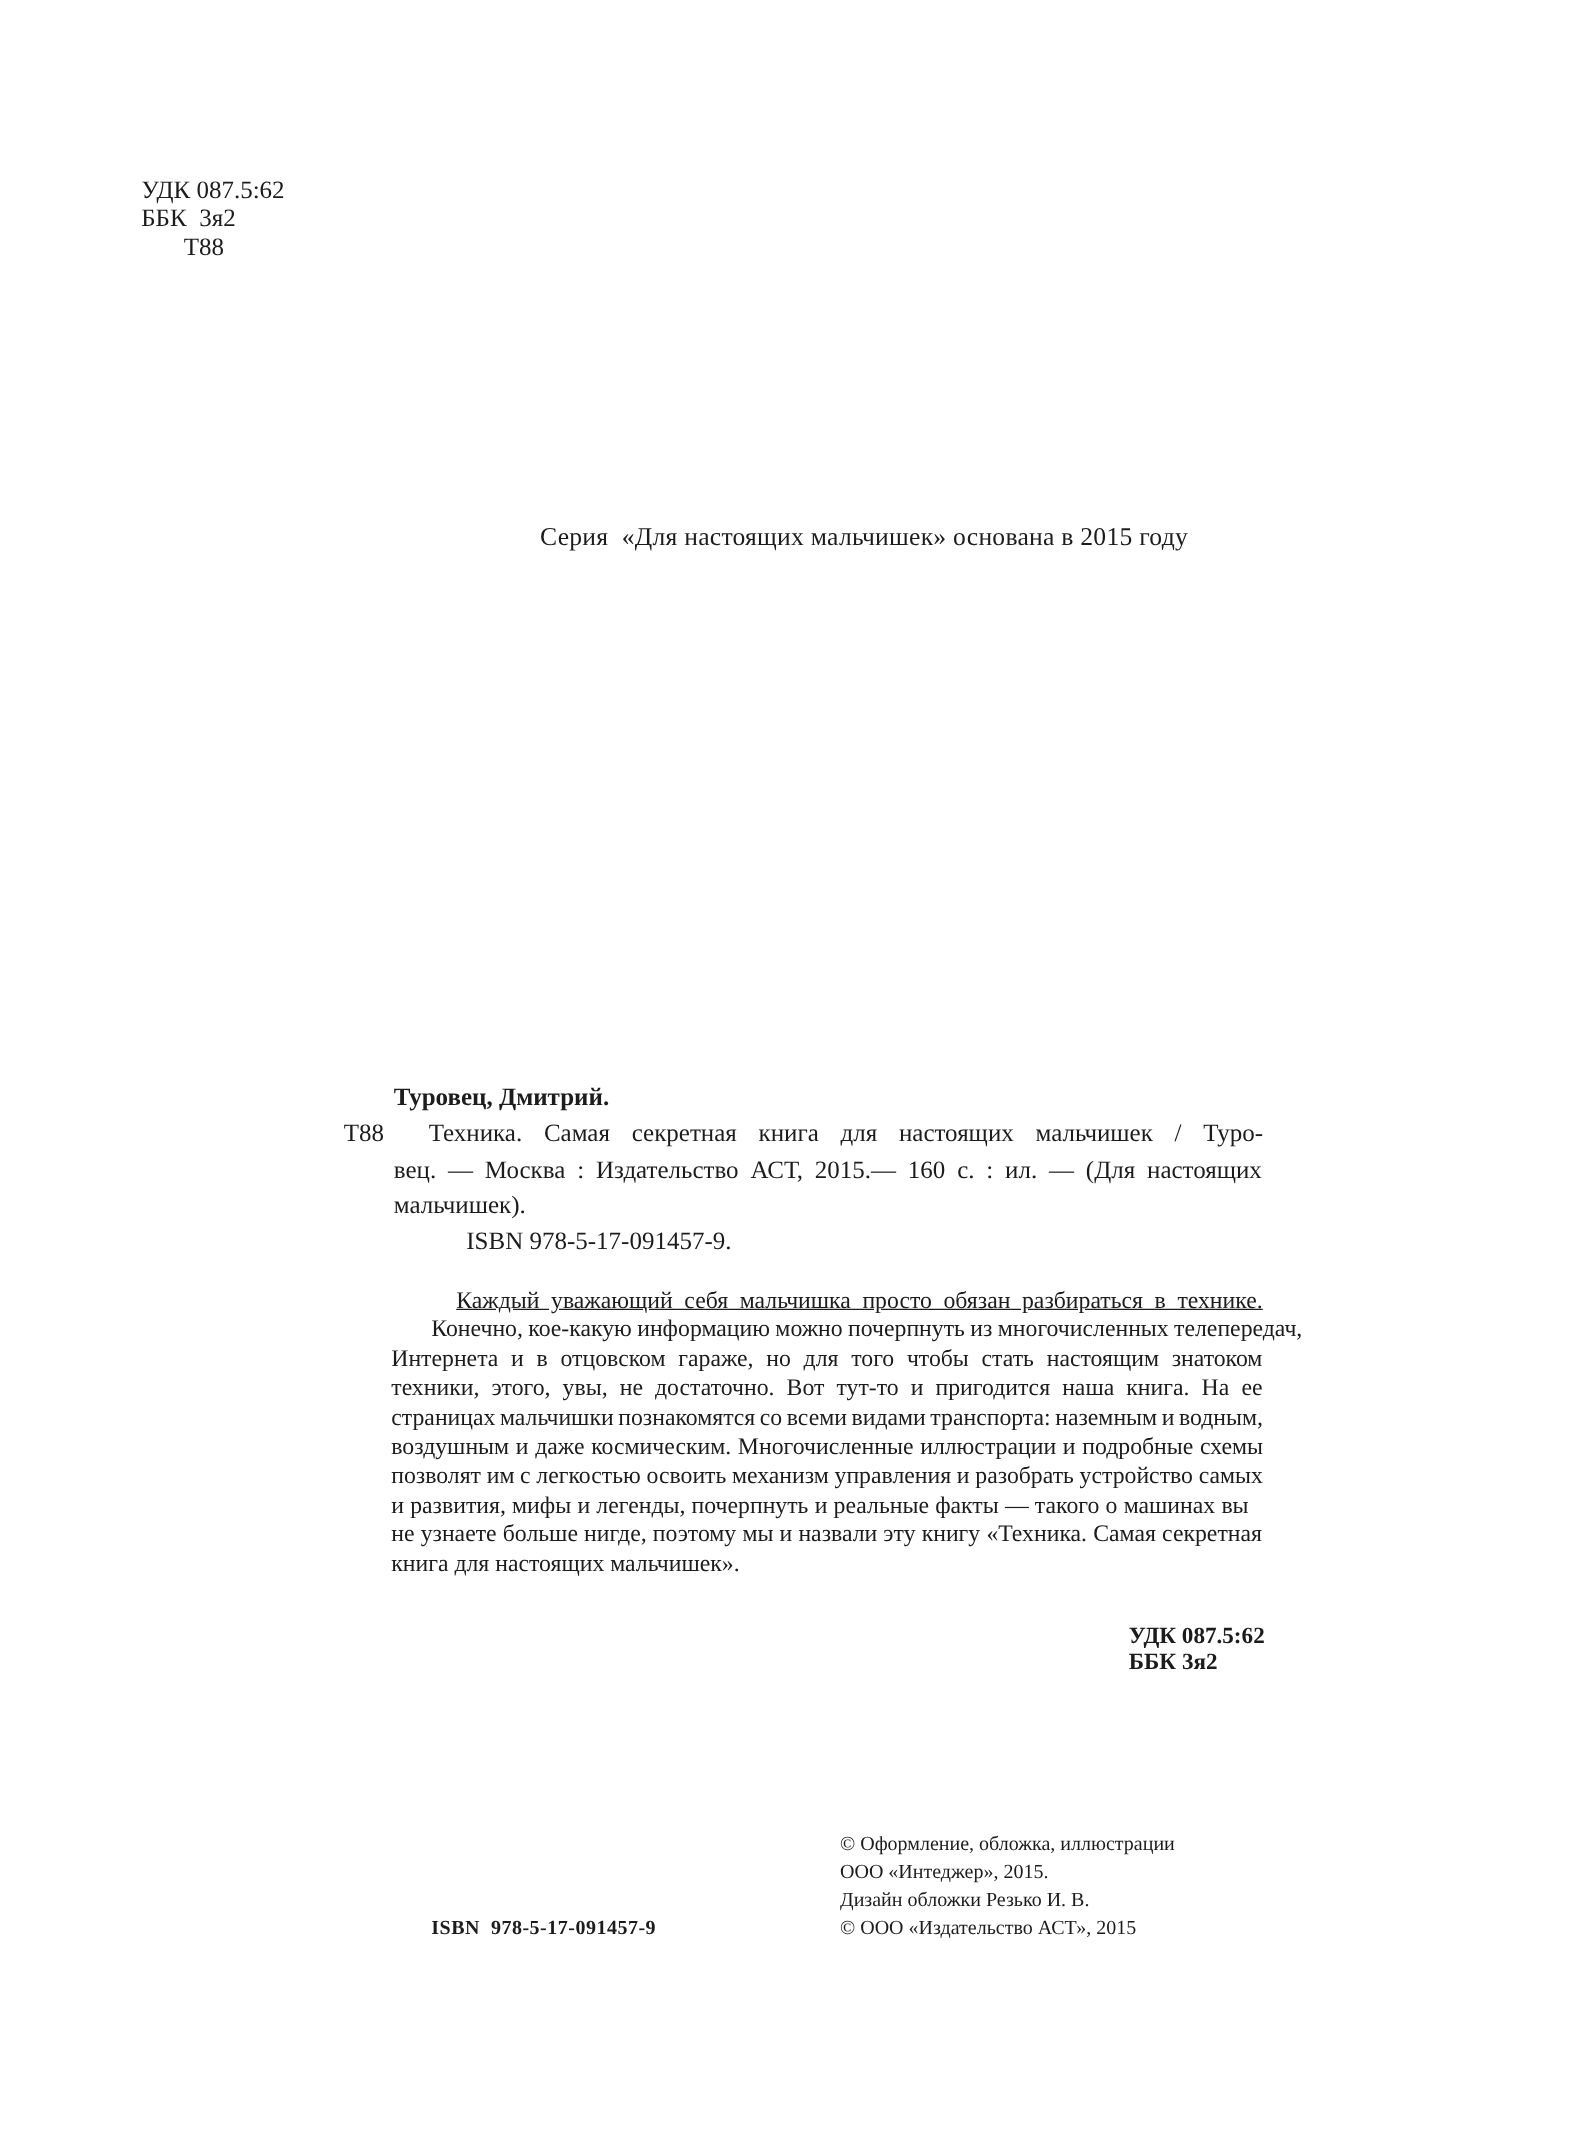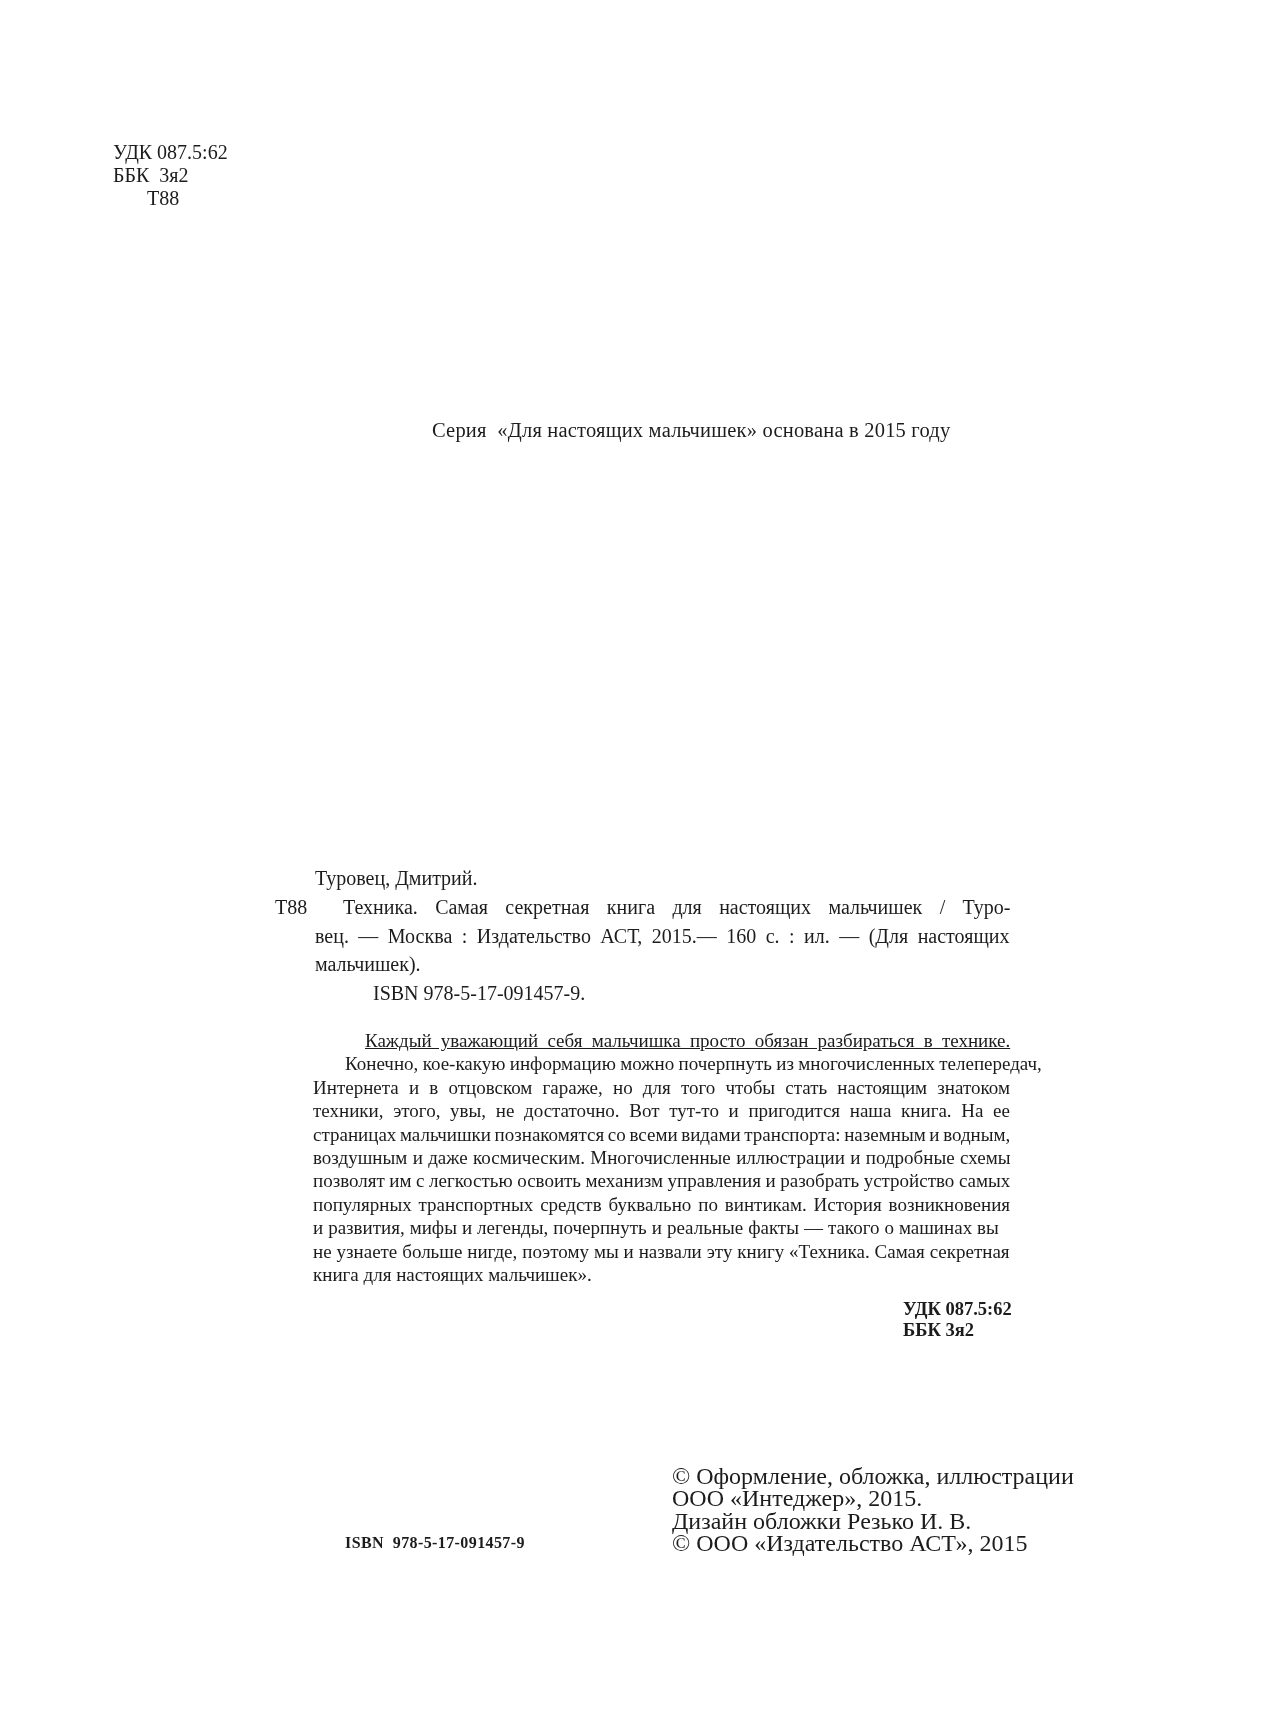--- a/index.html
+++ b/index.html
@@ -16,38 +16,38 @@
   #udc-top { left: 113px; top: 141px; font-size: 20px; line-height: 23px; }
   #udc-top .indent { padding-left: 34px; }
 
   
   #series { left: 432px; top: 419px; font-size: 20.5px; letter-spacing: 0.2px; white-space: nowrap; }
 
   
   #card { left: 275px; top: 864px; width: 737px; font-size: 20px; line-height: 28.8px; }
   #card .margin-code { position: absolute; left: 0; top: 28.8px; }
   #card .card-body { margin-left: 40px; width: 695px; }
-  #card .author { font-weight: normal; }
+  #card .author { font-weight: bold; }
   #card .desc > div:first-child { text-indent: 28px; }
   #card .isbn-line { padding-left: 58px; }
 
   
   .jlines > div { white-space: nowrap; overflow: visible; }
   .jlines > div > span { white-space: inherit; }
 
   
   #annotation { left: 313px; top: 1029px; width: 697px; font-size: 19px; line-height: 23.4px; }
   #annotation > div:first-child { text-indent: 52px; }
 
   
   #udc-right { left: 903px; top: 1299px; font-size: 18.5px; line-height: 21.3px; font-weight: bold; }
 
   
   #bottom-isbn { left: 345px; top: 1532px; font-size: 16px; line-height: 22.4px; font-weight: bold; letter-spacing: 0.4px; white-space: nowrap; }
-  #copyright { left: 672px; top: 1465px; font-size: 24px; line-height: 22.4px; }
+  #copyright { left: 672px; top: 1465px; font-size: 16px; line-height: 22.4px; }
 </style>
 </head>
 <body>
 
 <div class="abs" id="udc-top">
   <div>УДК 087.5:62</div>
   <div>ББК&nbsp; 3я2</div>
   <div class="indent">Т88</div>
 </div>
 
@@ -67,21 +67,20 @@
 </div>
 
 <div class="abs jlines" id="annotation">
     <div style="word-spacing: 4.5px; text-decoration: underline;"><span>Каждый уважающий себя мальчишка просто обязан разбираться в технике.</span></div>
     <div style="word-spacing: -0.43px; margin-left: 32px;"><span>Конечно, кое-какую информацию можно почерпнуть из многочисленных телепередач,</span></div>
     <div style="word-spacing: 5.45px;"><span>Интернета и в отцовском гараже, но для того чтобы стать настоящим знатоком</span></div>
     <div style="word-spacing: 4.92px;"><span>техники, этого, увы, не достаточно. Вот тут-то и пригодится наша книга. На ее</span></div>
     <div style="word-spacing: -1.11px;"><span>страницах мальчишки познакомятся со всеми видами транспорта: наземным и водным,</span></div>
     <div style="word-spacing: 0.63px;"><span>воздушным и даже космическим. Многочисленные иллюстрации и подробные схемы</span></div>
     <div style="word-spacing: -0.2px;"><span>позволят им с легкостью освоить механизм управления и разобрать устройство самых</span></div>
-    <div style="word-spacing: 2.14px;"><span>популярных транспортных средств буквально по винтикам. История возникновения</span></div>
     <div style="word-spacing: 0.23px;"><span>и развития, мифы и легенды, почерпнуть и реальные факты — такого о машинах вы</span></div>
     <div style="word-spacing: 0.17px;"><span>не узнаете больше нигде, поэтому мы и назвали эту книгу «Техника. Самая секретная</span></div>
     <div><span>книга для настоящих мальчишек».</span></div>
   </div>
 
 <div class="abs" id="udc-right">
   <div>УДК 087.5:62</div>
   <div>ББК 3я2</div>
 </div>
 

